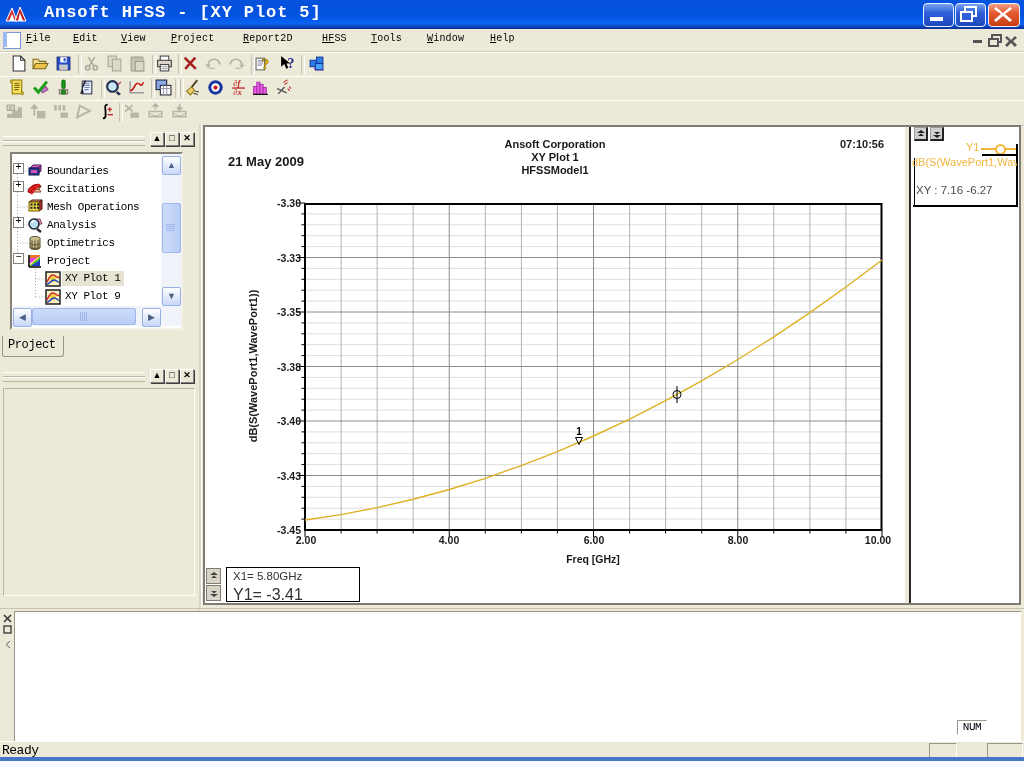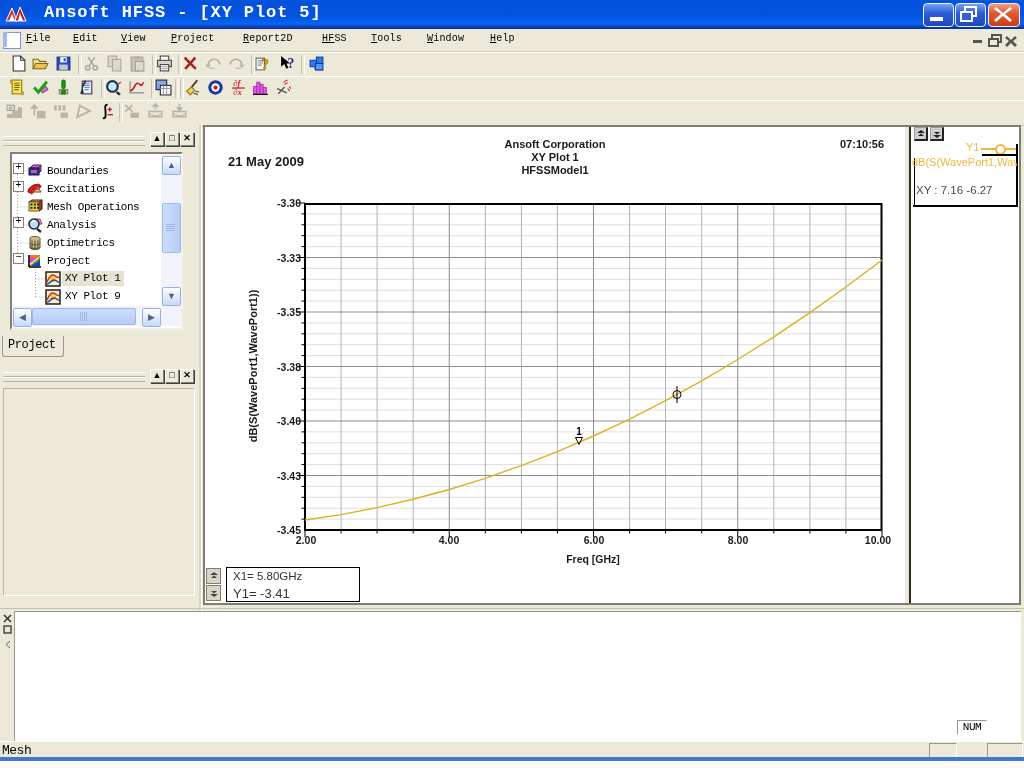--- a/index.html
+++ b/index.html
@@ -469,21 +469,21 @@
 <div class="abs" style="left:206px;top:568px;width:15px;height:16px;background:#D8D5C8;border:1px solid #807d70;box-sizing:border-box;"></div>
 <svg class="abs" style="left:209px;top:572px" width="10" height="8" viewBox="0 0 10 8">
     <path d="M5 0 L9 3 L1 3 Z M5 3.5 L8 6 L2 6 Z" fill="#444"></path>
   </svg>
 <div class="abs" style="left:206px;top:585px;width:15px;height:16px;background:#D8D5C8;border:1px solid #807d70;box-sizing:border-box;"></div>
 <svg class="abs" style="left:209px;top:589px" width="10" height="8" viewBox="0 0 10 8">
     <path d="M5 8 L9 5 L1 5 Z M5 4.5 L8 2 L2 2 Z" fill="#444"></path>
   </svg>
 <div class="abs" style="left:226px;top:567px;width:134px;height:35px;background:#fff;border:1px solid #000;box-sizing:border-box;"></div>
 <div class="abs" style="left:233px;top:570px;font-family:'Liberation Sans',sans-serif;font-size:11.5px;color:#333;">X1= 5.80GHz</div>
-<div class="abs" style="left:233px;top:586px;font-family:'Liberation Sans',sans-serif;font-size:13px;color:#333;">Y1= -3.41</div>
+<div class="abs" style="left:233px;top:586px;font-family:'Liberation Sans',sans-serif;font-size:16px;color:#333;">Y1= -3.41</div>
 
 <div class="abs" style="left:914px;top:127px;width:14px;height:14px;background:#CFCFCF;border-right:2px solid #222;border-bottom:2px solid #222;border-top:1px solid #999;border-left:1px solid #999;box-sizing:border-box;"></div>
 <svg class="abs" style="left:916px;top:130px" width="10" height="8" viewBox="0 0 10 8">
     <path d="M5 0 L9 3 L1 3 Z M5 3.5 L8 6 L2 6 Z" fill="#222"></path>
   </svg>
 <div class="abs" style="left:930px;top:127px;width:14px;height:14px;background:#CFCFCF;border-right:2px solid #222;border-bottom:2px solid #222;border-top:1px solid #999;border-left:1px solid #999;box-sizing:border-box;"></div>
 <svg class="abs" style="left:932px;top:130px" width="10" height="8" viewBox="0 0 10 8">
     <path d="M5 8 L9 5 L1 5 Z M5 4.5 L8 2 L2 2 Z" fill="#222"></path>
   </svg>
 <div class="abs" style="left:966px;top:141px;font-family:'Liberation Sans',sans-serif;font-size:11px;color:#F2B63E;">Y1</div>
@@ -498,18 +498,18 @@
 
 <div class="abs" style="left:0;top:608px;width:1024px;height:3px;border-top:1px solid #C6C3B2;"></div>
 <div class="abs" style="left:14px;top:611px;width:1007px;height:130px;background:#fff;border-top:1px solid #9a968a;border-left:1px solid #9a968a;box-sizing:border-box;"></div>
 <svg class="abs" style="left:2px;top:613px" width="12" height="40" viewBox="0 0 12 40">
   <path d="M2 2 L9 9 M9 2 L2 9" stroke="#333" stroke-width="1.5"></path>
   <rect x="2" y="13" width="7" height="7" fill="none" stroke="#333" stroke-width="1.3"></rect>
   <path d="M8 28 L4 31.5 L8 35" fill="none" stroke="#666"></path>
 </svg>
 
 <div class="abs" style="left:0;top:741px;width:1024px;height:17px;background:#ECE9D8;border-top:1px solid #fff;"></div>
-<div class="abs" style="left:2px;top:743px;font-size:13px;letter-spacing:-0.5px;">Mesh</div>
+<div class="abs" style="left:2px;top:743px;font-size:13px;letter-spacing:-0.5px;">Ready</div>
 <div class="abs" style="left:929px;top:743px;width:26px;height:13px;border-top:1px solid #9a968a;border-left:1px solid #9a968a;border-bottom:1px solid #fff;border-right:1px solid #fff;"></div>
 <div class="abs" style="left:957px;top:720px;width:28px;height:13px;border-top:1px solid #9a968a;border-left:1px solid #9a968a;border-bottom:1px solid #fff;border-right:1px solid #fff;text-align:center;font-size:11px;line-height:13px;letter-spacing:-0.5px;">NUM</div>
 <div class="abs" style="left:987px;top:743px;width:34px;height:13px;border-top:1px solid #9a968a;border-left:1px solid #9a968a;border-bottom:1px solid #fff;border-right:1px solid #fff;"></div>
 <div class="abs" style="left:0;top:757px;width:1024px;height:4px;background:#4677C8;"></div>
 <div class="abs" style="left:0;top:761px;width:1024px;height:7px;background:#FBFBFF;"></div>
 
 </body></html>

